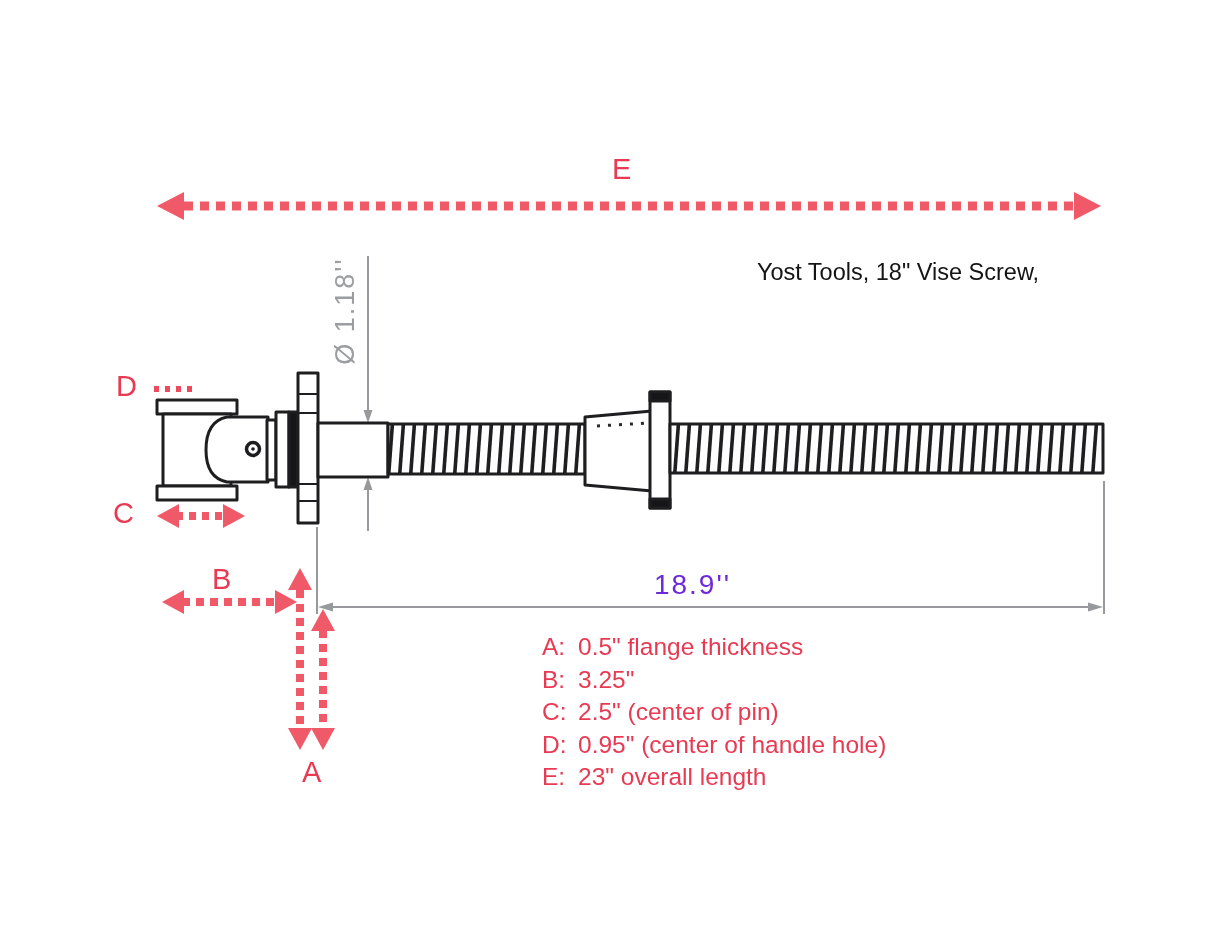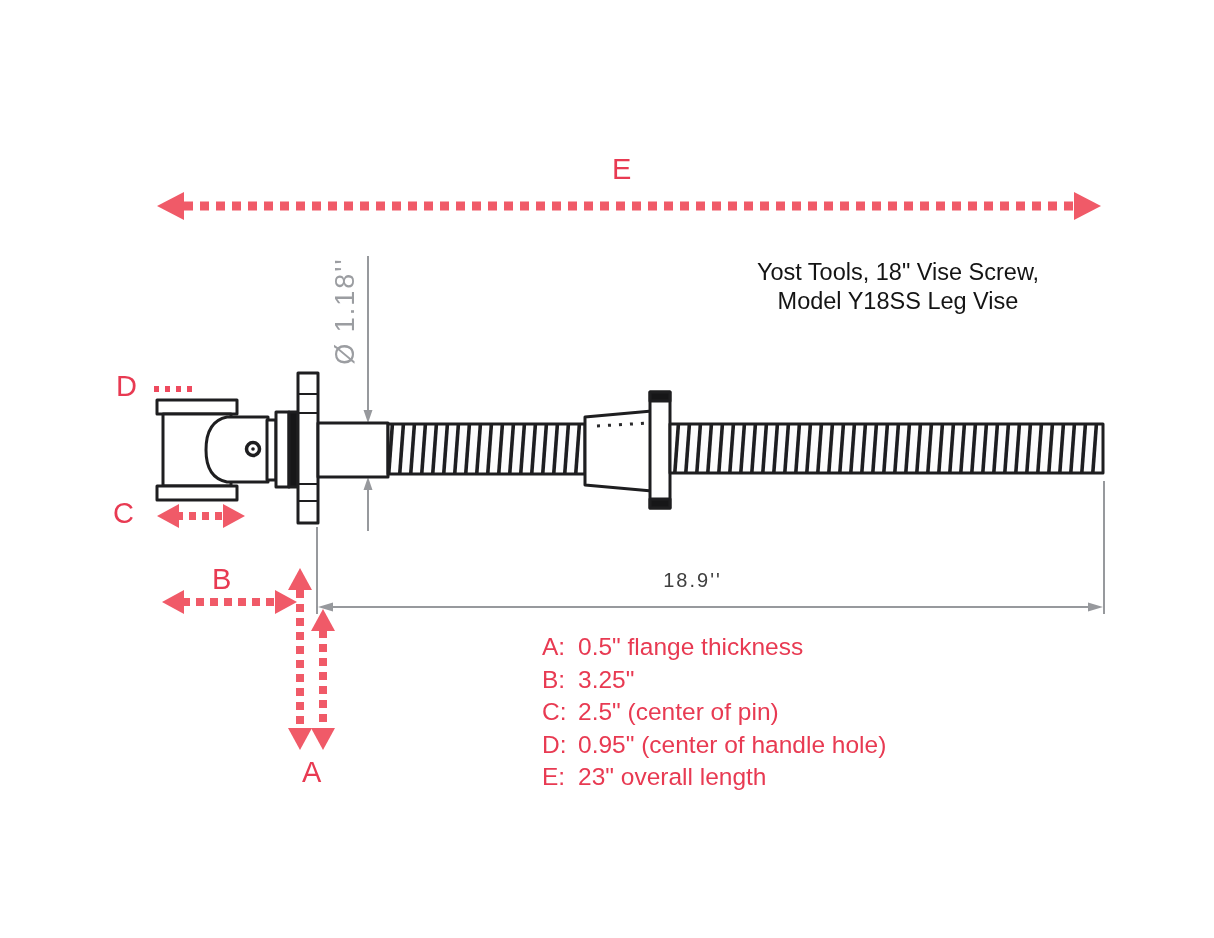--- a/index.html
+++ b/index.html
@@ -4,21 +4,21 @@
 <style>
   html,body{margin:0;padding:0;background:#ffffff;}
   #canvas{
     position:relative;width:1214px;height:938px;background:#ffffff;overflow:hidden;
     font-family:"Liberation Sans", sans-serif;
   }
   .abs{position:absolute;}
   .red-label{
     color:#e83a52;font-size:29px;font-weight:400;letter-spacing:1px;
   }
-  .gray-label{color:#404040;font-size:20px;letter-spacing:2px;}
+  .gray-label{color:#6d28d9;font-size:28px;letter-spacing:2px;}
   .dia-label{
     width:178px;height:34px;text-align:center;color:#9b9da1;font-size:27px;letter-spacing:2px;
     transform:rotate(-90deg);transform-origin:center center;
   }
   .title-block{
     width:400px;text-align:center;color:#141414;font-size:23.5px;line-height:29px;
   }
   .legend{color:#e83a52;font-size:24.5px;}
   .legend-row{height:32.6px;line-height:32.6px;white-space:nowrap;}
   .legend-key{display:inline-block;width:36px;}
@@ -123,21 +123,20 @@
   <div class="abs red-label" style="left:212px;top:563px;">B</div>
 
   <div class="abs red-label" style="left:302px;top:756px;">A</div>
 
   <div class="abs dia-label" style="left:258px;top:294px;">Ø 1.18''</div>
 
   <div class="abs gray-label" style="left:600px;top:569px;width:185px;text-align:center;">18.9''</div>
 
   <div class="abs title-block" style="left:698px;top:258px;">
     <div>Yost Tools, 18" Vise Screw,</div>
-    <div>Model Y18SS Leg Vise</div>
   </div>
 
   <div class="abs legend" style="left:542px;top:631px;">
     <div class="legend-row">
       <span class="legend-key">A:</span><span>0.5" flange thickness</span>
     </div>
     <div class="legend-row">
       <span class="legend-key">B:</span><span>3.25"</span>
     </div>
     <div class="legend-row">

